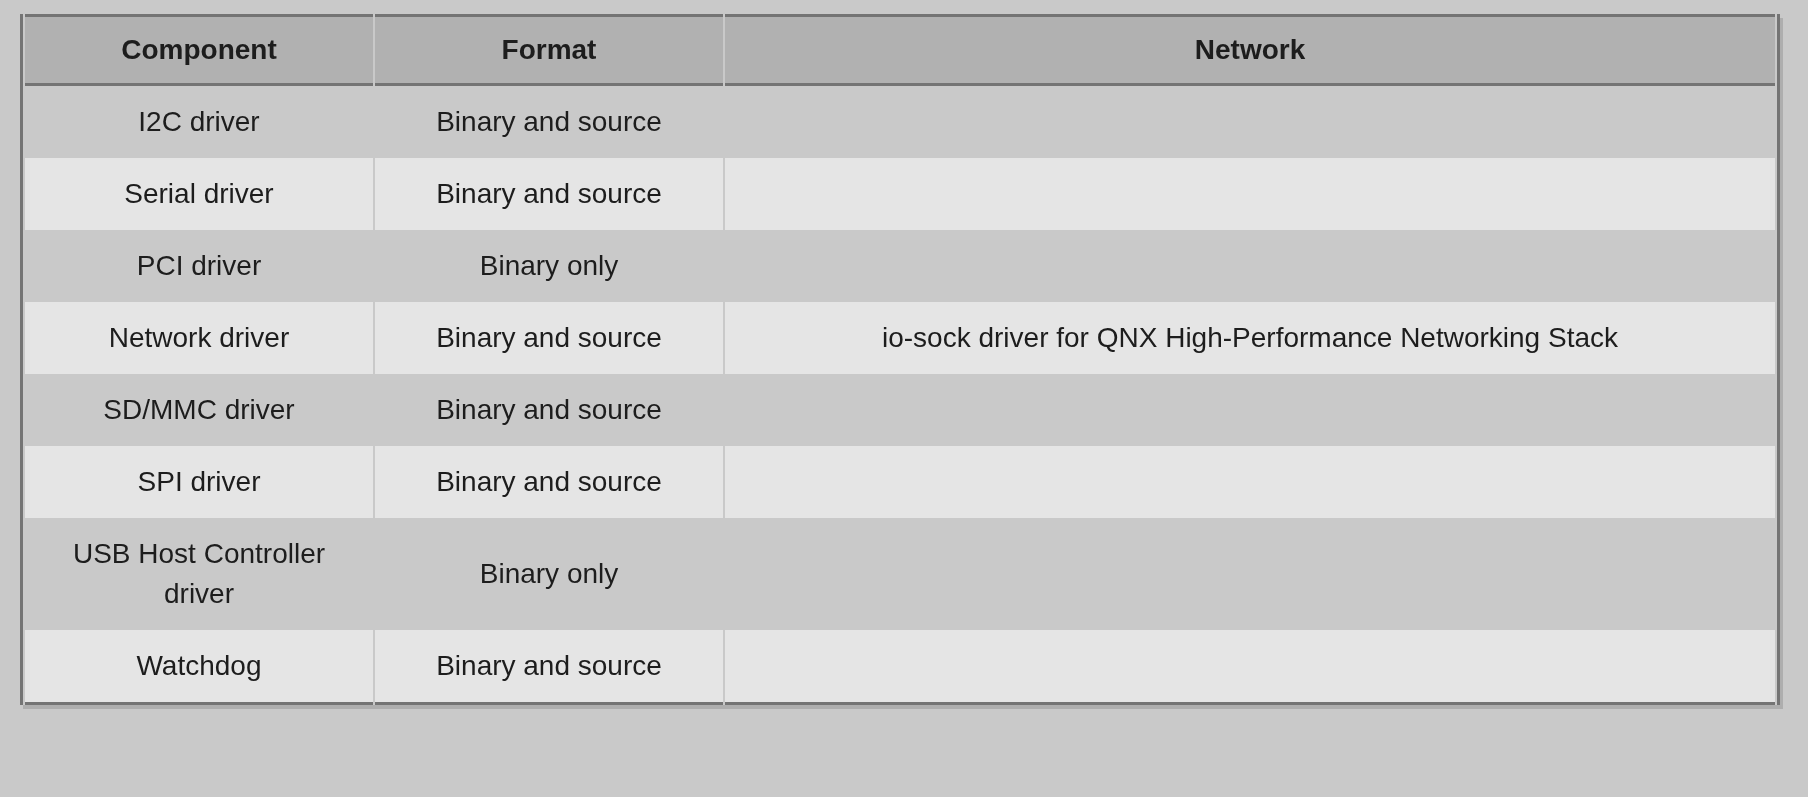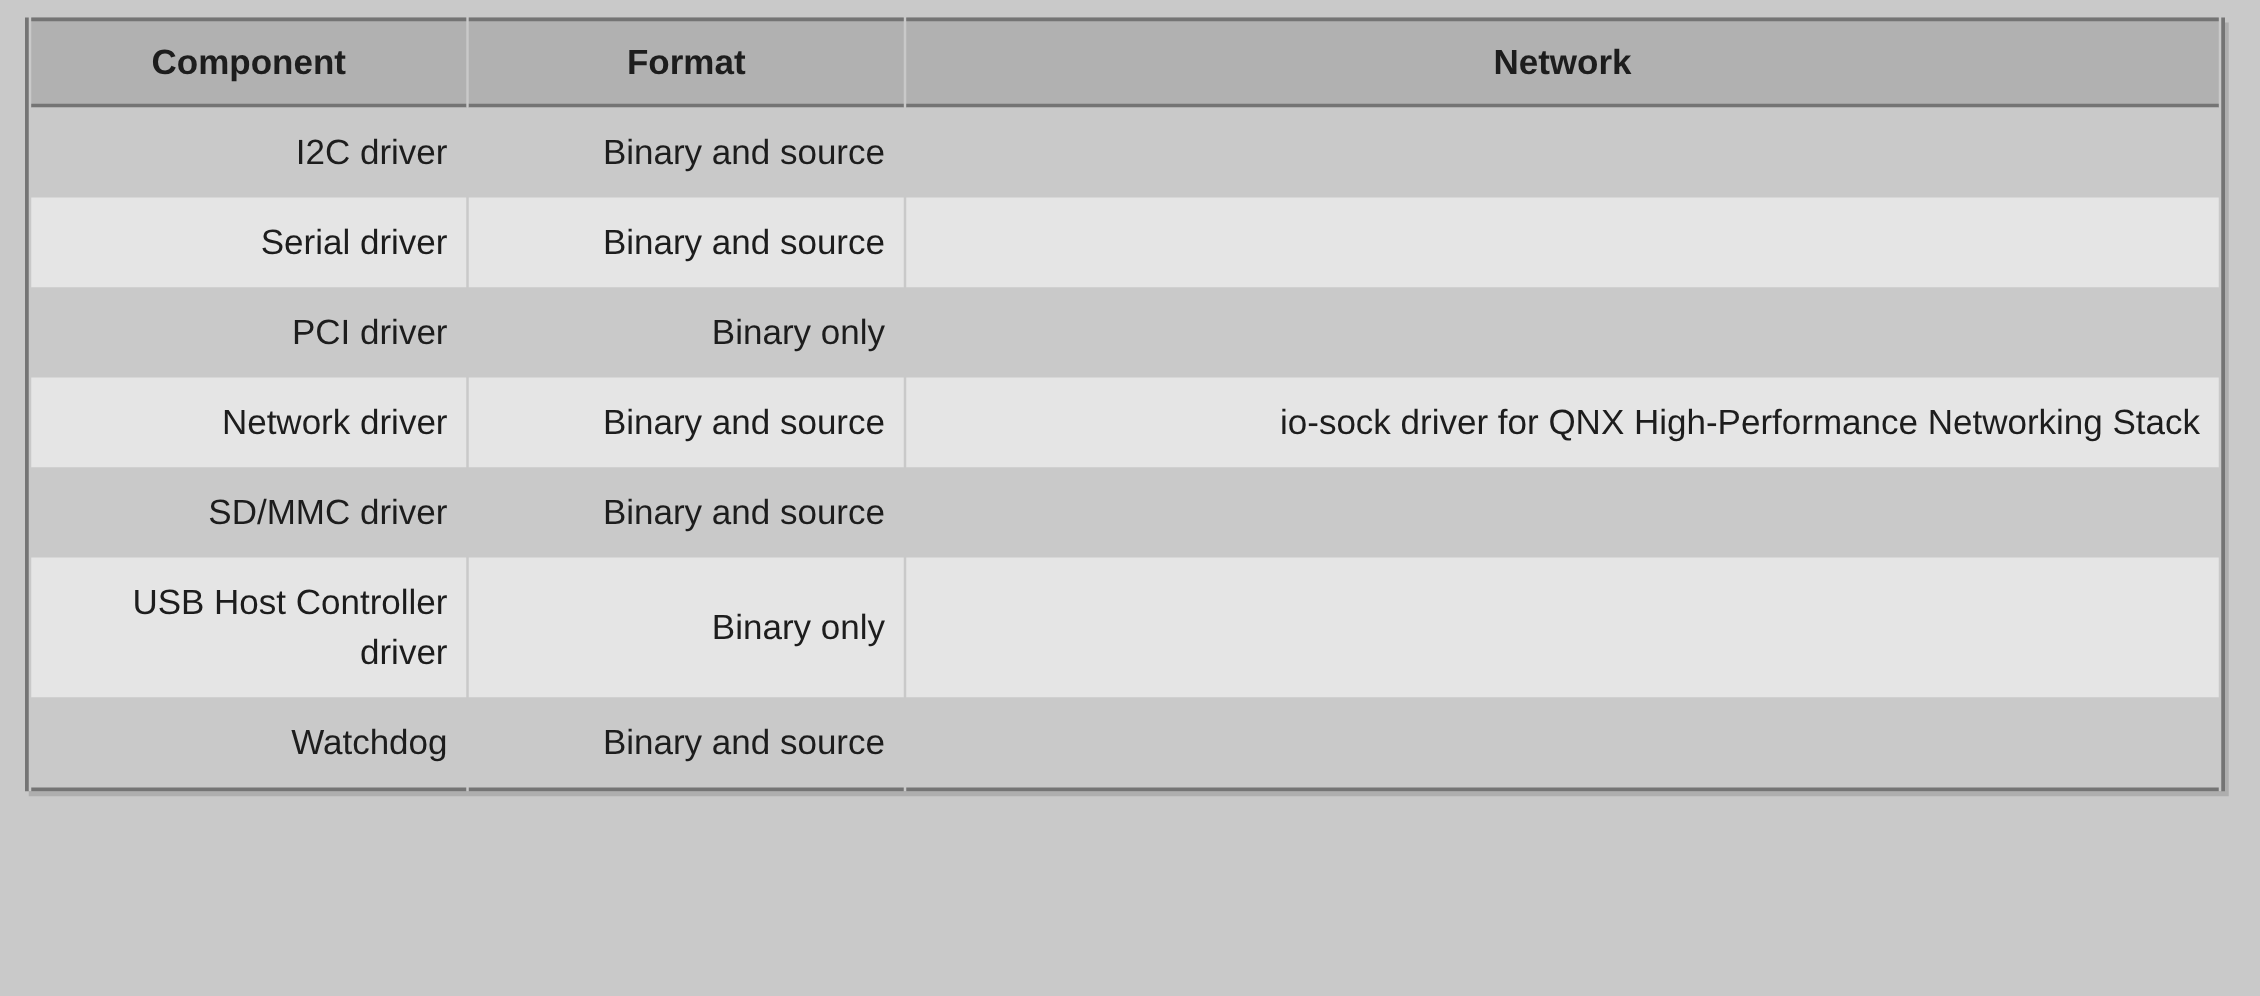--- a/index.html
+++ b/index.html
@@ -40,21 +40,21 @@
     border-top: 3px solid #747474;
     border-bottom: 3px solid #747474;
     font-weight: bold;
     text-align: center;
     padding: 13px 15px;
     vertical-align: middle;
   }
   tbody td {
     padding: 16px 15px;
     vertical-align: middle;
-    text-align: right;
+    text-align: center;
     word-wrap: break-word;
   }
   tbody tr:nth-child(odd)  td { background: #c9c9c9; }
   tbody tr:nth-child(even) td { background: #e5e5e5; }
   tbody tr:last-child td {
     border-bottom: 3px solid #747474;
   }
 </style>
 </head>
 <body>
@@ -93,20 +93,25 @@
         <td>Network driver</td>
         <td>Binary and source</td>
         <td>io-sock driver for QNX High-Performance Networking Stack</td>
       </tr>
       <tr>
         <td>SD/MMC driver</td>
         <td>Binary and source</td>
         <td></td>
       </tr>
       <tr>
+        <td>SPI driver</td>
+        <td>Binary and source</td>
+        <td></td>
+      </tr>
+      <tr>
         <td>USB Host Controller driver</td>
         <td>Binary only</td>
         <td></td>
       </tr>
       <tr>
         <td>Watchdog</td>
         <td>Binary and source</td>
         <td></td>
       </tr>
     </tbody>

